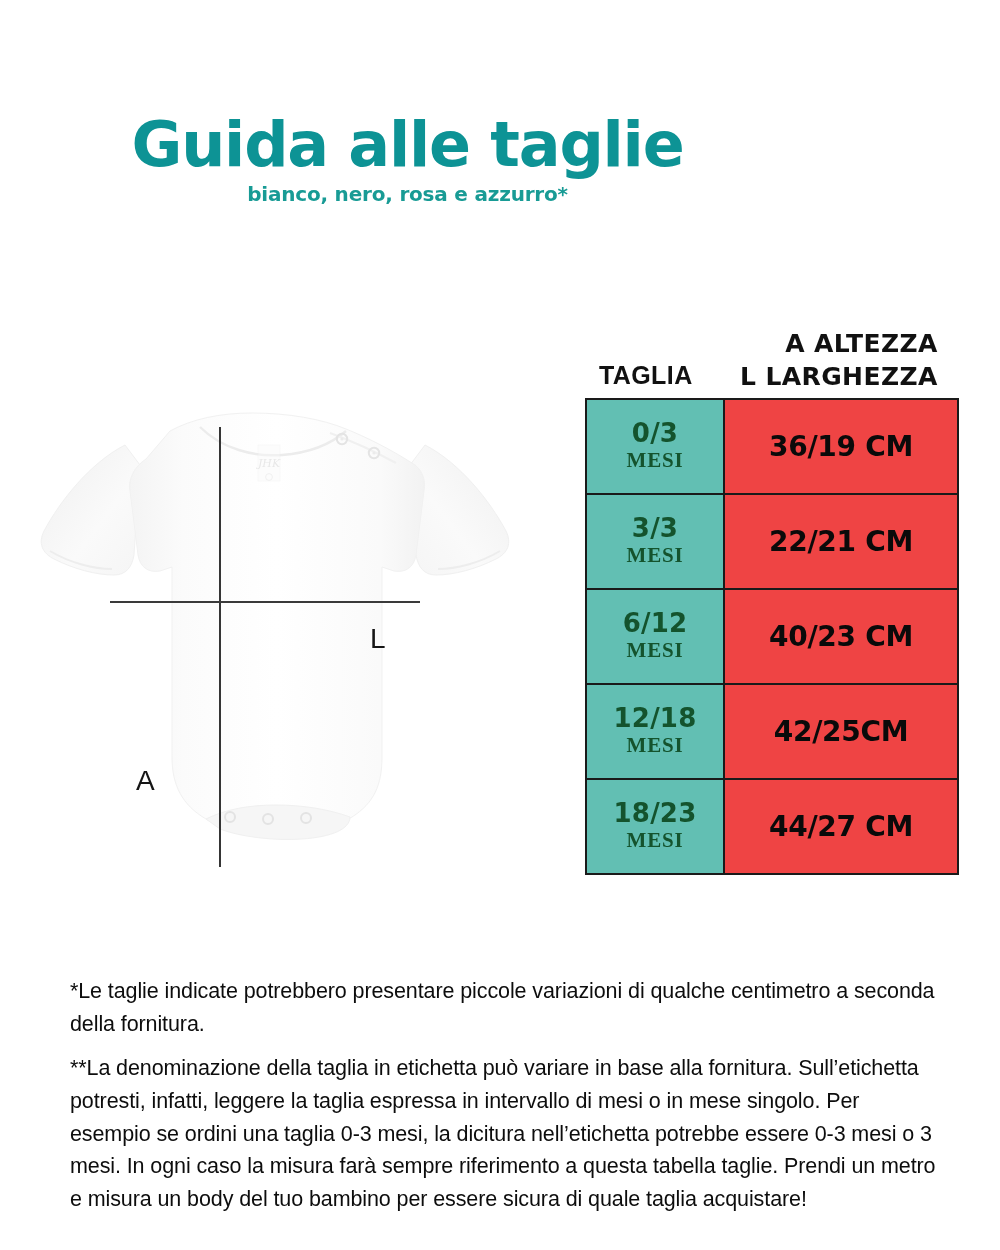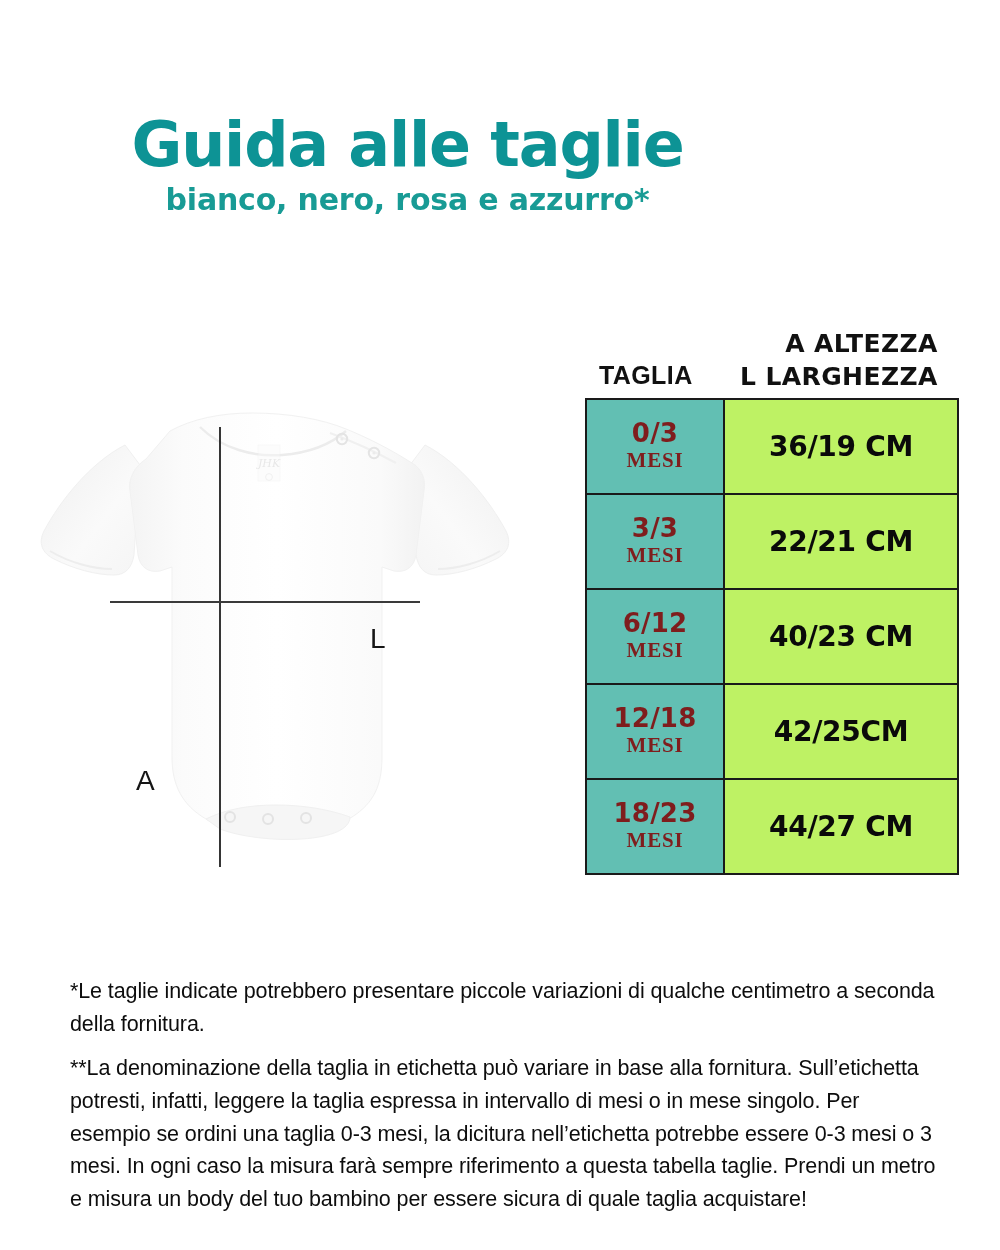--- a/index.html
+++ b/index.html
@@ -43,21 +43,21 @@
     font-family: "Liberation Sans", sans-serif;
     font-size: 41px;
     font-weight: normal;
     color: #179a96;
     letter-spacing: 0.5px;
     line-height: 1.12;
     margin: 12px 0 0 0;
   }
   .sub-sub-title {
     font-family: "DejaVu Sans", sans-serif;
-    font-size: 30px;
+    font-size: 20px;
     font-weight: bold;
     color: #189b95;
     letter-spacing: -0.2px;
     line-height: 1.15;
     margin: 6px 0 0 0;
   }
 
   
   .size-table-wrap {
     position: absolute;
@@ -100,41 +100,41 @@
   table.sizes td {
     border: 2.5px solid #1a1a1a;
     padding: 0;
     height: 93px;
     vertical-align: middle;
   }
   td.size-cell {
     width: 136px;
     background: #62bfb3;
     text-align: center;
-    color: #7f1d1d;
+    color: #14532d;
   }
   td.size-cell .sz-range {
     display: block;
     font-family: "DejaVu Sans", sans-serif;
     font-size: 26px;
     font-weight: bold;
     line-height: 1.12;
     letter-spacing: 0.2px;
   }
   td.size-cell .sz-unit {
     display: block;
     font-family: Liberation Serif, serif;
     font-size: 21px;
     font-weight: bold;
     line-height: 1.2;
     letter-spacing: 0.8px;
   }
   td.meas-cell {
     width: 232px;
-    background: #bef264;
+    background: #ef4444;
     text-align: center;
     font-family: "DejaVu Sans", sans-serif;
     font-size: 28px;
     font-weight: bold;
     color: #0a0a0a;
     letter-spacing: -0.3px;
   }
 
   
   .body-illustration {

